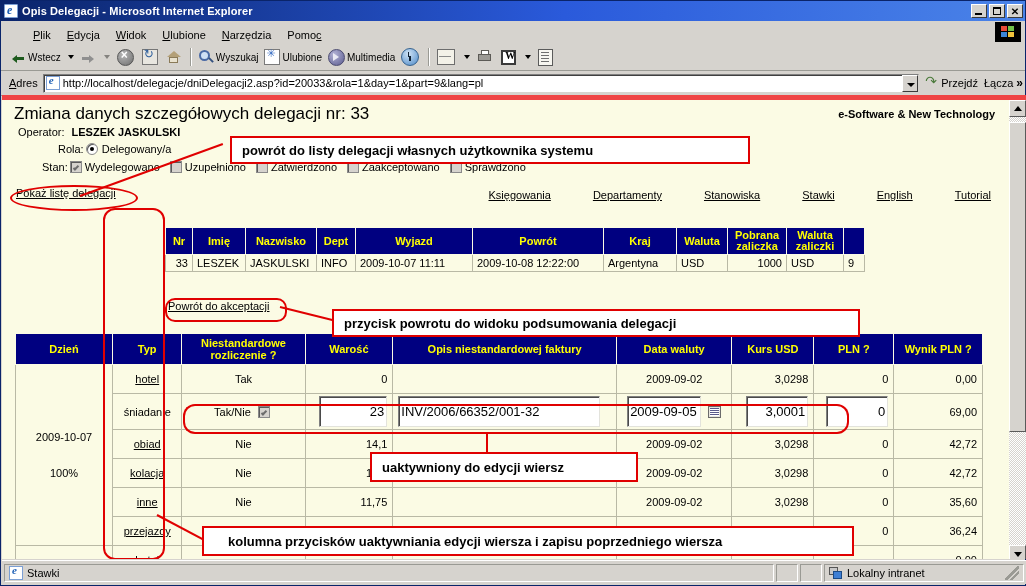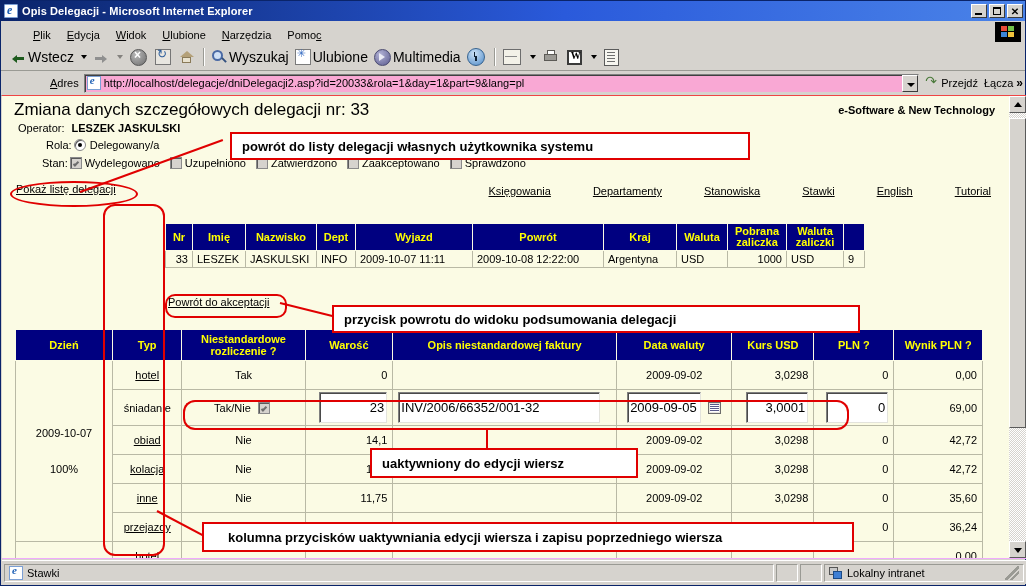--- a/index.html
+++ b/index.html
@@ -74,21 +74,21 @@
   .flagwin i:nth-child(1){left:0;top:0;background:#e84b3a;}
   .flagwin i:nth-child(2){left:7px;top:0;background:#73c24a;}
   .flagwin i:nth-child(3){left:0;top:6px;background:#3c85d8;}
   .flagwin i:nth-child(4){left:7px;top:6px;background:#f2c33c;}
   
   #toolbar{
     height:26px;background:#d6d3ce;display:flex;align-items:center;
     padding-left:8px;gap:0px;
     border-bottom:1px solid #9a9a94;
   }
-  .tb{display:flex;align-items:center;height:22px;padding:0 3px;font-size:14px;color:#000;white-space:nowrap;}
+  .tb{display:flex;align-items:center;height:22px;padding:0 3px;font-size:10px;color:#000;white-space:nowrap;}
   .tb.dis{color:#84827e;}
   .tbsep{width:1px;height:18px;background:#9a9a94;margin:0 4px;border-right:1px solid #fff;}
   .arrow-l,.arrow-r{
     display:inline-block;width:13px;height:11px;position:relative;margin-right:3px;
   }
   .arrow-l:before{content:"";position:absolute;left:0;top:3px;border-top:4px solid transparent;border-bottom:4px solid transparent;border-right:5px solid #1d5a1d;}
   .arrow-l:after{content:"";position:absolute;left:4px;top:5px;width:8px;height:3px;background:#1d5a1d;}
   .arrow-r:before{content:"";position:absolute;right:0;top:3px;border-top:4px solid transparent;border-bottom:4px solid transparent;border-left:5px solid #8f8f8f;}
   .arrow-r:after{content:"";position:absolute;right:4px;top:5px;width:8px;height:3px;background:#8f8f8f;}
   .caret{display:inline-block;width:0;height:0;border-left:3px solid transparent;border-right:3px solid transparent;border-top:4px solid #000;margin:0 4px;}
@@ -117,23 +117,23 @@
   .ic-print:after{content:"";position:absolute;left:4px;top:0px;width:8px;height:5px;background:#fff;border:1px solid #5c5a56;box-sizing:border-box;}
   .ic-word{width:15px;height:15px;background:#fff;border:2px solid #3a3a3a;box-sizing:border-box;}
   .ic-word:after{content:"W";position:absolute;left:2px;top:-2px;font-size:10px;font-weight:bold;color:#000;font-family:"Liberation Serif",serif;}
   .ic-edit{width:13px;height:15px;background:#f7f6f0;border:1px solid #5b5b5b;}
   .ic-edit:after{content:"";position:absolute;left:2px;top:2px;width:8px;height:1px;background:#6f6f6f;box-shadow:0 3px 0 #6f6f6f,0 6px 0 #6f6f6f,0 9px 0 #6f6f6f;}
   
   #addrbar{
     height:24px;background:#d6d3ce;display:flex;align-items:center;
     padding:0 2px 0 8px;border-bottom:1px solid #9a9a94;
   }
-  #addrbar .lbl{font-size:11px;color:#000;margin-right:5px;margin-left:41px;}
+  #addrbar .lbl{font-size:11px;color:#000;margin-right:5px;}
   .addrbox{
-    flex:1;height:19px;background:#f9a8d4;
+    flex:1;height:19px;background:#ffffff;
     border:1px solid #7f7f7f;border-right-color:#d6d3ce;border-bottom-color:#d6d3ce;
     box-shadow:inset 1px 1px 0 #404040;
     display:flex;align-items:center;box-sizing:border-box;
   }
   .addrbox .favi{width:14px;height:14px;margin:0 3px 0 2px;flex:0 0 14px;background:#fff;border:1px solid #7b9fd4;position:relative;box-sizing:border-box;}
   .addrbox .favi:after{content:"e";position:absolute;left:2px;top:-3px;font-family:"Liberation Serif",serif;font-style:italic;font-size:11px;font-weight:bold;color:#1d5fb5;}
   .addrbox .url{font-size:11px;color:#000;white-space:nowrap;overflow:hidden;flex:1;}
   .addrbox .dd{
     width:16px;height:17px;flex:0 0 16px;background:#d6d3ce;
     border-top:1px solid #fff;border-left:1px solid #fff;
@@ -143,21 +143,21 @@
   .addrbox .dd:after{content:"";position:absolute;left:4px;top:7px;border-left:4px solid transparent;border-right:4px solid transparent;border-top:4px solid #000;}
   #addrbar .go{display:flex;align-items:center;font-size:11px;margin:0 6px;white-space:nowrap;}
   .ic-go{display:inline-block;width:14px;height:13px;position:relative;margin-right:2px;}
   .ic-go:before{content:"\21B7";position:absolute;left:0;top:-4px;font-size:14px;color:#4a7a3a;}
   #addrbar .links{font-size:11px;white-space:nowrap;margin-right:3px;}
   #addrbar .chev{font-size:12px;font-weight:bold;}
   
   #page{
     position:absolute;left:1px;top:94px;width:1024px;height:464px;
     background:#f0abfc;
-    border-top:1px solid #ef4444;
+    border-top:5px solid #ef4444;
     box-sizing:border-box;
     overflow:hidden;
   }
   #doc{
     position:absolute;left:0;top:0;width:1007px;height:462px;
     background:#fbfbe4;overflow:hidden;
   }
   
   #vscroll{
     position:absolute;right:0;top:0;width:17px;height:462px;
@@ -185,21 +185,21 @@
   .h1{
     position:absolute;left:12px;top:4px;
     font-size:17px;color:#000;white-space:nowrap;
   }
   .brand{
     position:absolute;right:14px;top:8px;font-size:11px;font-weight:bold;color:#000;white-space:nowrap;
   }
   .oprow{position:absolute;left:16px;top:26px;font-size:11px;white-space:nowrap;}
   .oprow .k{color:#000;}
   .oprow .v{font-weight:bold;}
-  .rolarow{position:absolute;left:44px;top:43px;font-size:11px;display:flex;align-items:center;white-space:nowrap;}
+  .rolarow{position:absolute;left:56px;top:43px;font-size:11px;display:flex;align-items:center;white-space:nowrap;}
   .stanrow{position:absolute;left:40px;top:61px;font-size:11px;display:flex;align-items:center;white-space:nowrap;gap:0px;}
   .radio{
     width:12px;height:12px;border-radius:50%;
     background:#fff;border:1px solid #8a8a8a;
     box-shadow:inset 1px 1px 0 #5a5a5a;
     position:relative;display:inline-block;margin:0 4px 0 2px;box-sizing:border-box;
   }
   .radio.on:after{content:"";position:absolute;left:3px;top:3px;width:4px;height:4px;border-radius:50%;background:#000;}
   .cbx{
     width:12px;height:12px;display:inline-block;position:relative;

